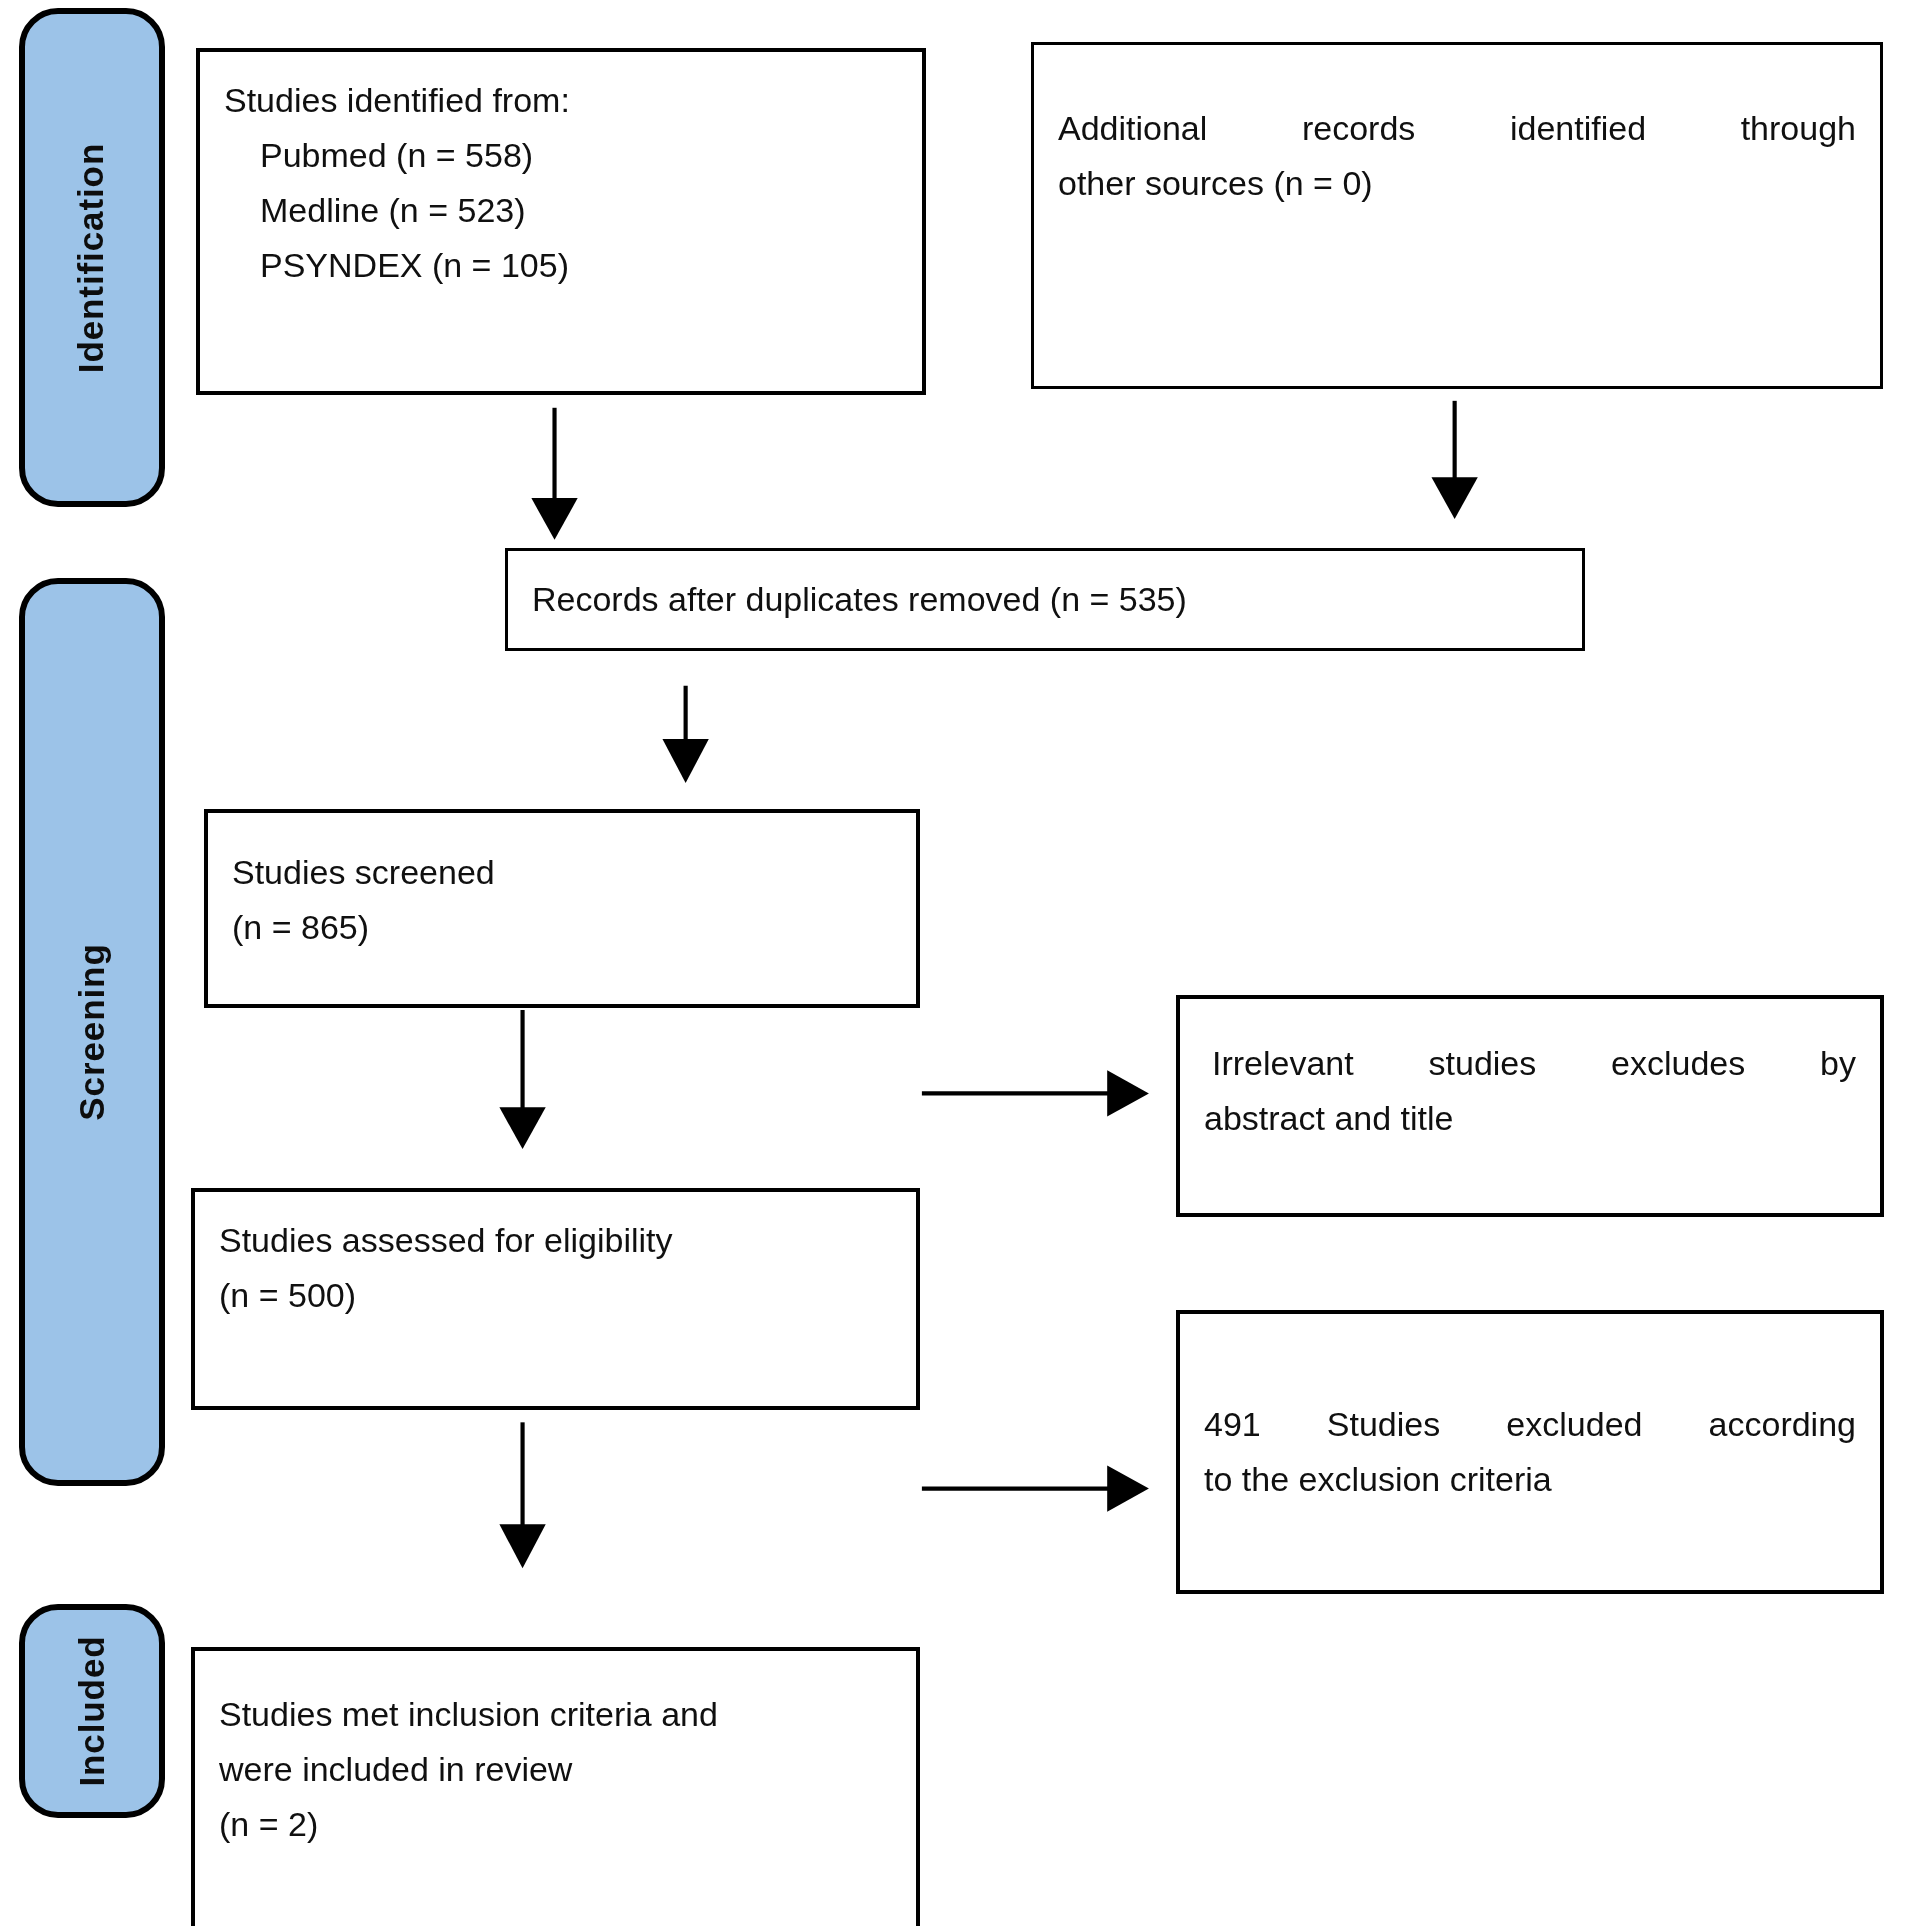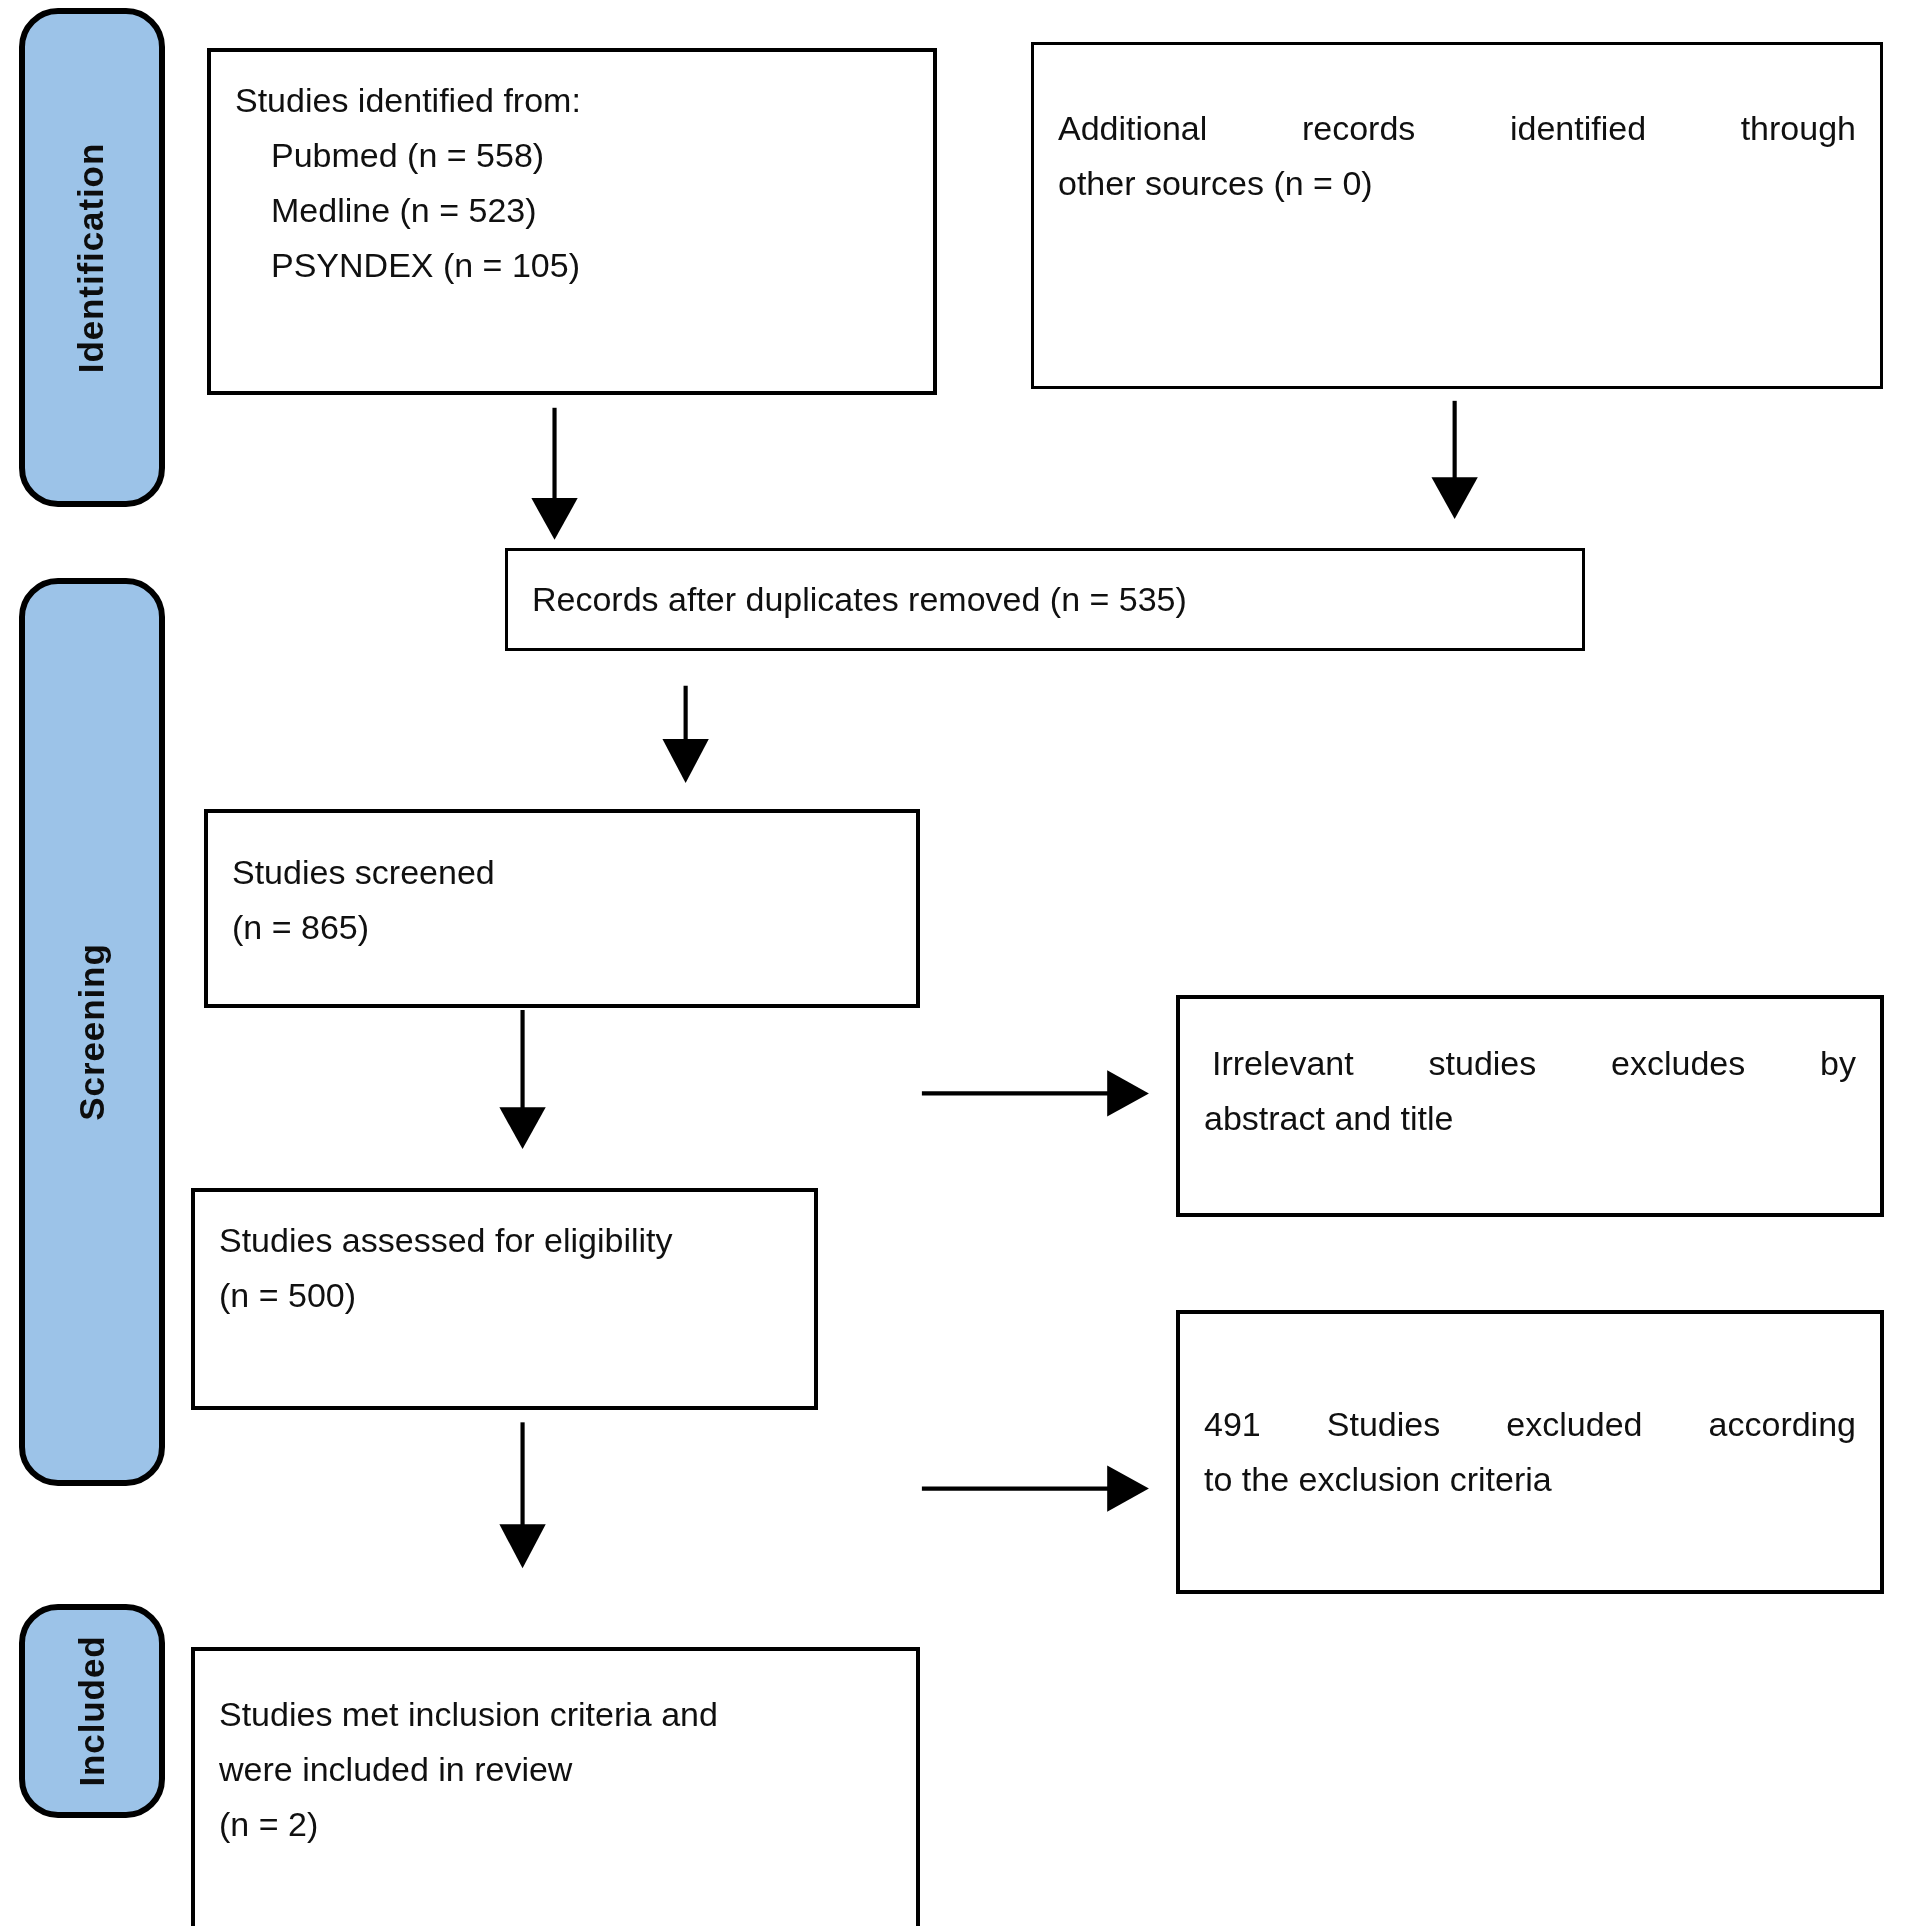--- a/index.html
+++ b/index.html
@@ -125,21 +125,21 @@
   </div>
 
   <div class="stage-pill" style="left:18.5px; top:578px; width:146px; height:908px;">
     <span class="stage-label">Screening</span>
   </div>
 
   <div class="stage-pill" style="left:18.5px; top:1604px; width:146px; height:214px;">
     <span class="stage-label">Included</span>
   </div>
 
-  <div class="flow-box" style="left:207px; top:48px; width:730px; height:347px;">
+  <div class="flow-box" style="left:196px; top:48px; width:730px; height:347px;">
     <span class="line">Studies identified from:</span>
     <span class="gap"></span>
     <span class="line indent">Pubmed (n = 558)</span>
     <span class="gap"></span>
     <span class="line indent">Medline (n = 523)</span>
     <span class="gap"></span>
     <span class="line indent">PSYNDEX (n = 105)</span>
   </div>
 
   <div class="flow-box thin" style="left:1031px; top:42px; width:852px; height:347px; padding-top:56px;">
@@ -157,21 +157,21 @@
     <span class="gap"></span>
     <span class="line">(n = 865)</span>
   </div>
 
   <div class="flow-box" style="left:1176px; top:995px; width:708px; height:222px; padding-top:37px;">
     <span class="line" style="text-align:justify; text-align-last:justify; display:block;margin-left:8px;">Irrelevant studies excludes by</span>
     <span class="gap"></span>
     <span class="line">abstract and title</span>
   </div>
 
-  <div class="flow-box" style="left:191px; top:1188px; width:627px; height:222px; ">
+  <div class="flow-box" style="left:191px; top:1188px; width:729px; height:222px; ">
     <span class="line">Studies assessed for eligibility</span>
     <span class="gap"></span>
     <span class="line">(n = 500)</span>
   </div>
 
   <div class="flow-box" style="left:1176px; top:1310px; width:708px; height:284px; padding-top:83px;">
     <span class="line" style="text-align:justify; text-align-last:justify; display:block;">491 Studies excluded according</span>
     <span class="gap"></span>
     <span class="line">to the exclusion criteria</span>
   </div>

